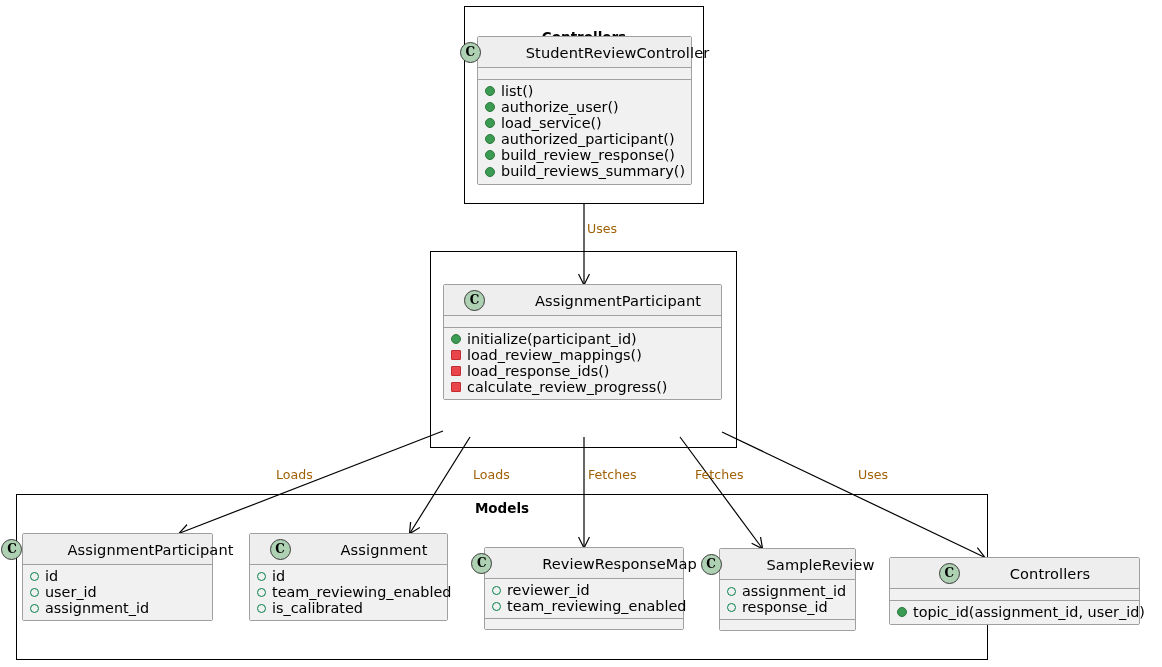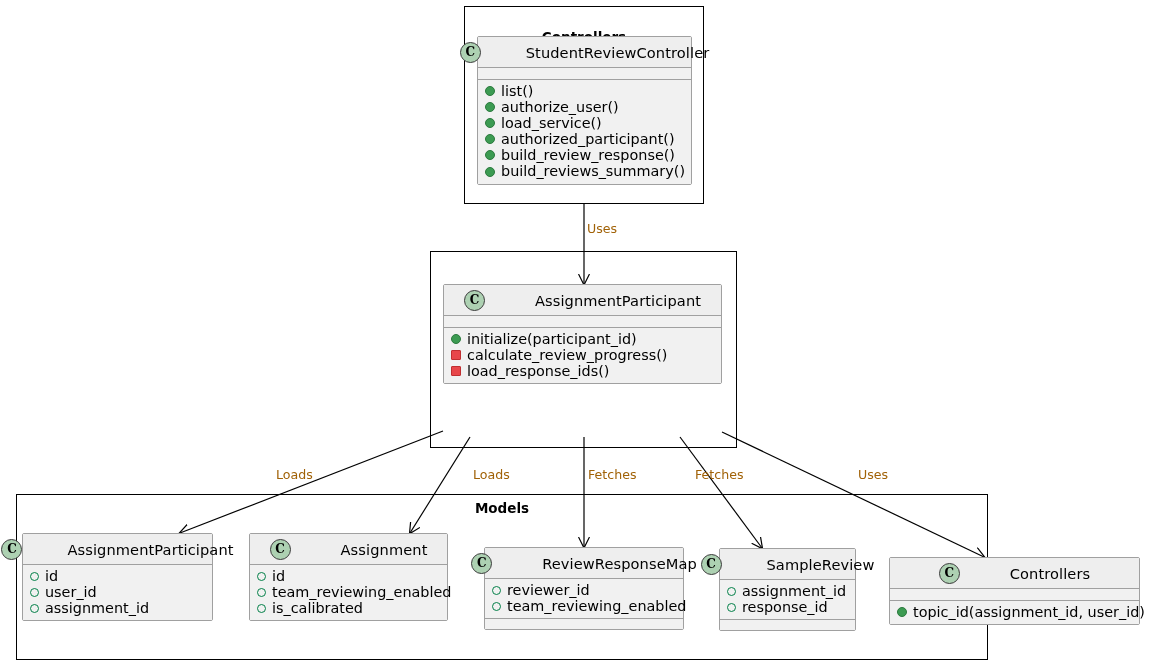--- a/index.html
+++ b/index.html
@@ -229,26 +229,30 @@
       <span class="class-name">AssignmentParticipant</span>
     </div>
     <div class="compartment empty"></div>
     <div class="compartment">
       <div class="member">
         <span class="vis meth-pub"></span>
         <span>initialize(participant_id)</span>
       </div>
       <div class="member">
         <span class="vis meth-priv"></span>
-        <span>calculate_review_progress()</span>
+        <span>load_review_mappings()</span>
       </div>
       <div class="member">
         <span class="vis meth-priv"></span>
         <span>load_response_ids()</span>
       </div>
+      <div class="member">
+        <span class="vis meth-priv"></span>
+        <span>calculate_review_progress()</span>
+      </div>
     </div>
   </div>
 
   <div class="package" style="left:16px; top:494px; width:972px; height:166px;">
     <div class="package-title" style="top:5px;">Models</div>
   </div>
 
   <div class="uml-class" style="left:22px; top:533px; width:191px;">
     <div class="class-header tight">
       <span class="c-icon">C</span>

